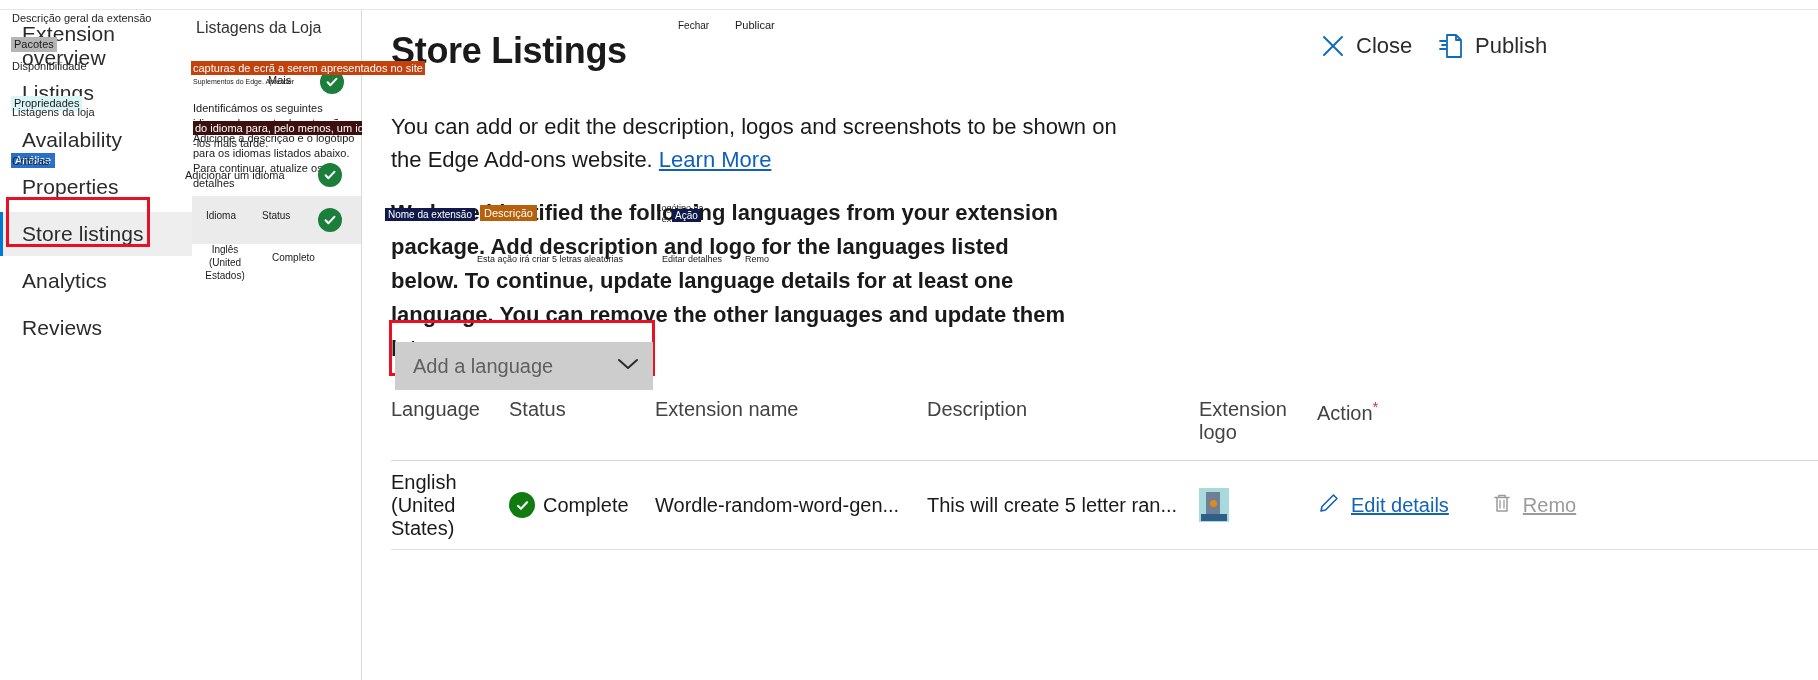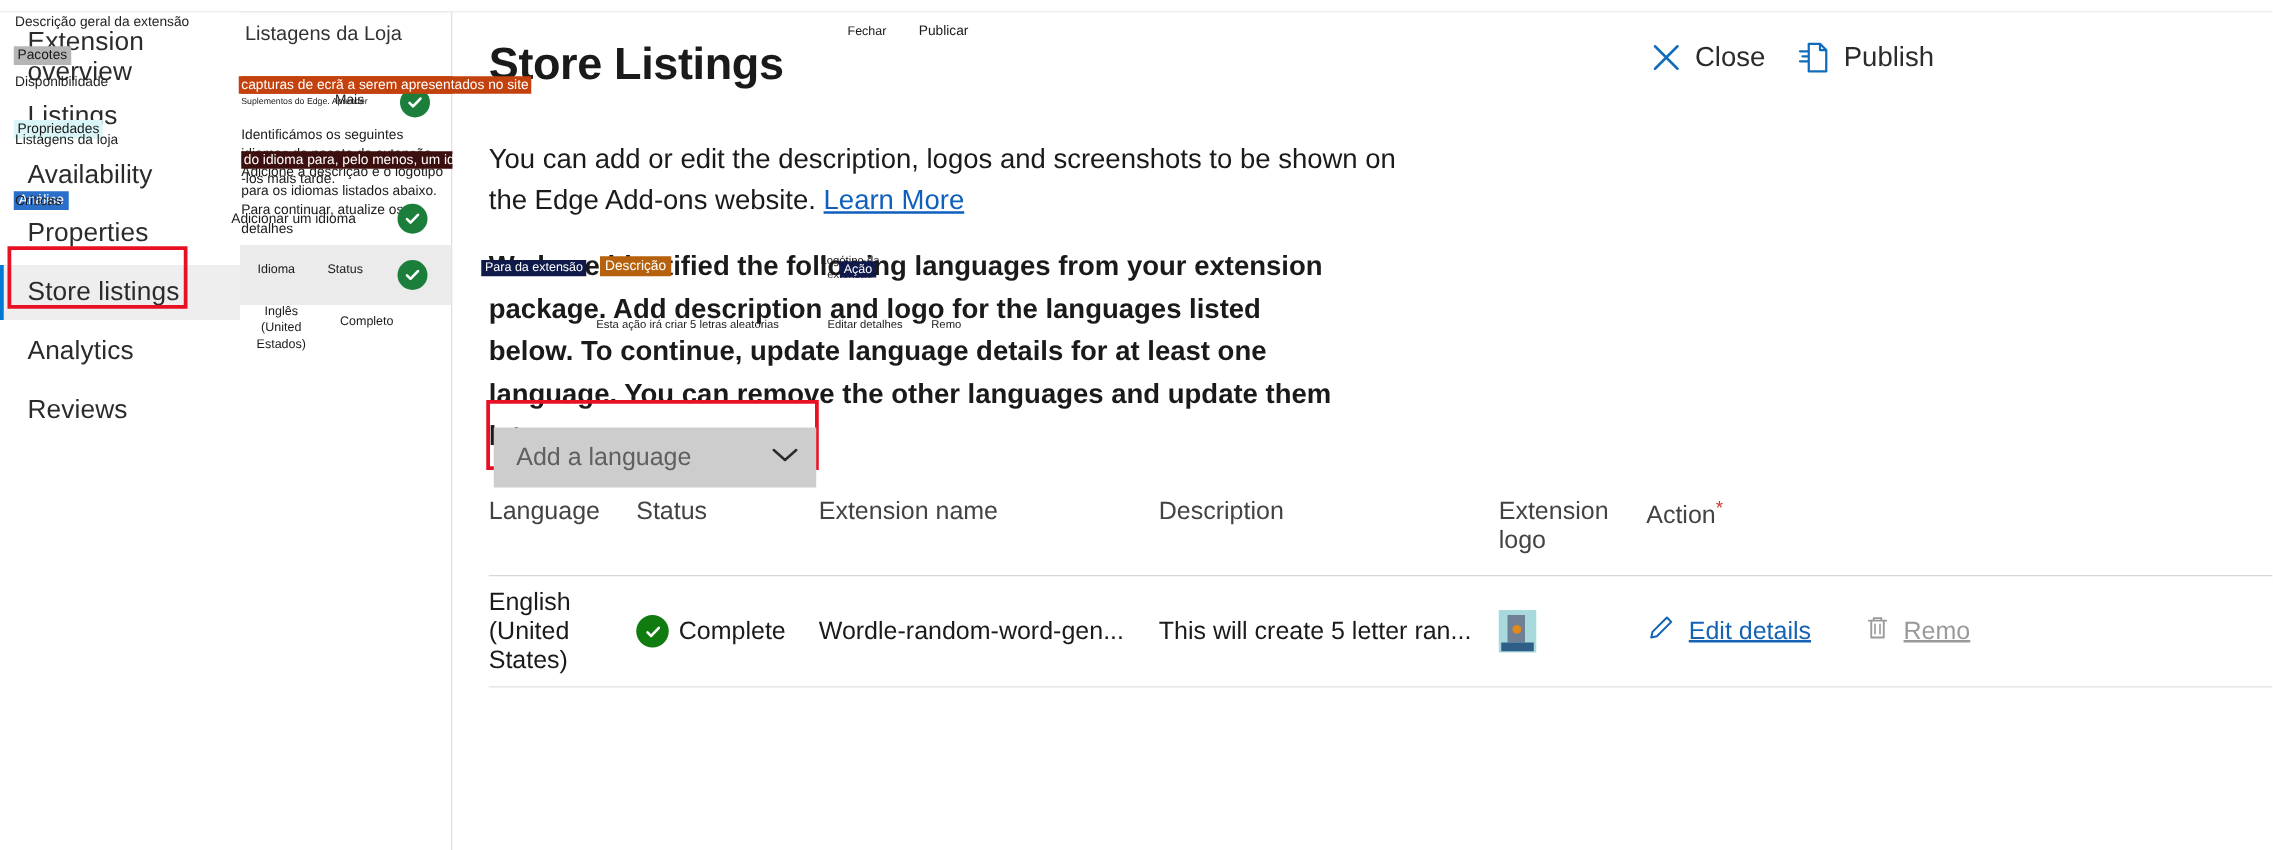--- a/index.html
+++ b/index.html
@@ -221,21 +221,21 @@
     <span class="hl-black" style="padding:1px 2px;">capturas de ecrã a serem apresentados no site</span>
   </div>
 
   <div class="p-lead">
     <span>You can add or edit the description, logos and screenshots to be shown on the Edge Add-ons website. </span><a href="#">Learn More</a>
   </div>
 
   <div class="p-body">We have identified the following languages from your extension package. Add description and logo for the languages listed below. To continue, update language details for at least one language. You can remove the other languages and update them later.</div>
 
   <div class="pt" style="left:385px; top:208px; z-index:6;">
-    <span class="hl-navy" style="padding:1px 3px; font-size:10px;">Para da extensão</span>
+    <span class="hl-navy" style="padding:1px 3px; font-size:10px;">Nome da extensão</span>
   </div>
   <div class="pt" style="left:480px; top:207px; z-index:6;">
     <span class="hl-orange" style="padding:2px 4px; font-size:11px;">Descrição</span>
   </div>
   <div class="pt" style="left:650px; top:203px; width:60px; font-size:9px; line-height:11px; white-space:normal; text-align:center; z-index:6;"><span>Logótipo da extensão</span></div>
   <div class="pt" style="left:672px; top:209px; z-index:7;">
     <span class="hl-navy" style="padding:1px 3px; font-size:10px;">Ação</span>
   </div>
   <div class="pt" style="left:477px; top:253px; font-size:9px; z-index:6;"><span>Esta ação irá criar 5 letras aleatórias</span></div>
   <div class="pt" style="left:662px; top:253px; font-size:9px; z-index:6;"><span>Editar detalhes</span></div>

